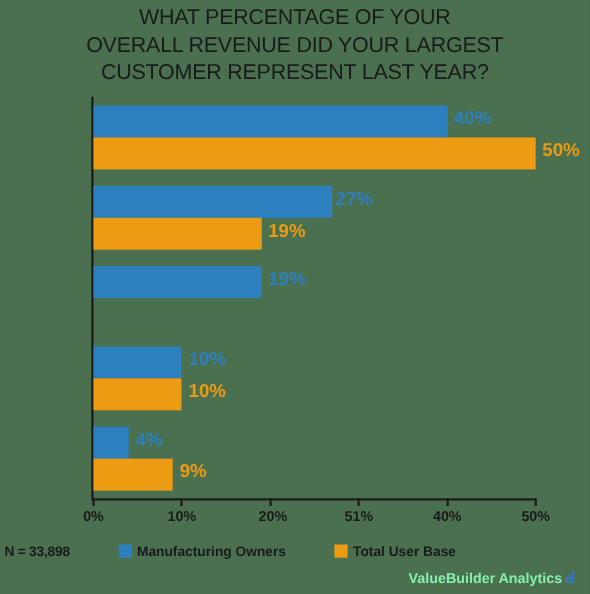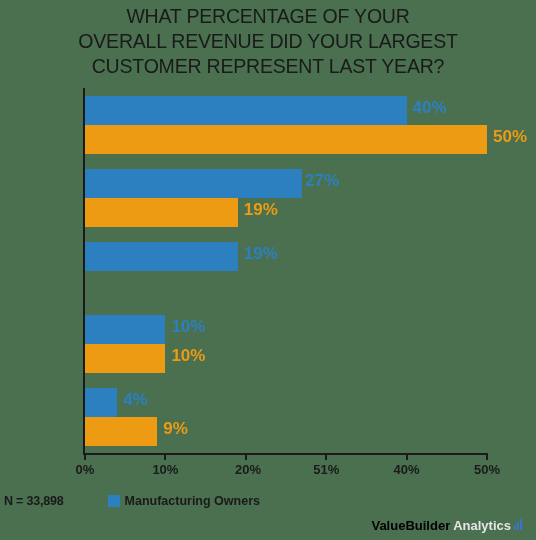--- a/index.html
+++ b/index.html
@@ -140,22 +140,22 @@
   #branding {
     position: absolute;
     right: 14px;
     top: 518px;
     display: flex;
     align-items: baseline;
     gap: 3px;
     font-size: 13px;
     font-weight: bold;
   }
-  #brand-primary { color: #000000; }
-  #brand-secondary { color: #e5e5e5; }
+  #brand-primary { color: #86efac; }
+  #brand-secondary { color: #86efac; }
   #brand-icon {
     display: inline-flex;
     align-items: flex-end;
     gap: 1px;
     height: 10px;
   }
   #brand-icon i {
     display: block;
     width: 2px;
     background: #3a74c4;
@@ -241,20 +241,24 @@
   </div>
 
   <div id="labels-layer"></div>
 
   <div id="legend">
     <span id="sample-size">N = 33,898</span>
     <span class="legend-item">
       <span class="legend-swatch series-0"></span>
       <span>Manufacturing Owners</span>
     </span>
+    <span class="legend-item">
+      <span class="legend-swatch series-1"></span>
+      <span>Total User Base</span>
+    </span>
   </div>
 
   <div id="branding">
     <span id="brand-primary">ValueBuilder</span>
     <span id="brand-secondary">Analytics</span>
     <span id="brand-icon">
         <i></i>
         <i></i>
         <i></i>
       </span>

